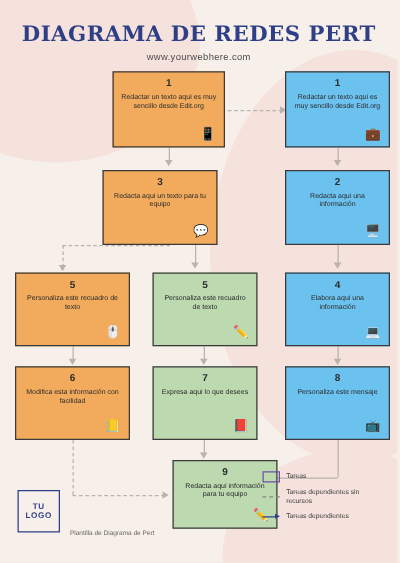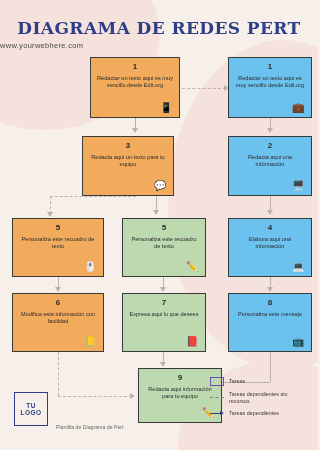--- a/index.html
+++ b/index.html
@@ -31,21 +31,21 @@
     position: absolute; top: 18px; left: 0; width: 318px;
     text-align: center;
     font-family: "DejaVu Serif", serif;
     font-weight: bold;
     font-size: 17px;
     letter-spacing: 0.4px;
     color: #2e3f87;
   }
   .subtitle {
     position: absolute; top: 41px; left: 0; width: 318px;
-    text-align: left;
+    text-align: center;
     font-size: 7.5px;
     letter-spacing: 0.3px;
     color: #4a4a4a;
   }
 
   .node {
     position: absolute;
     border: 1.2px solid #3a3a3a;
     display: flex;
     flex-direction: column;

